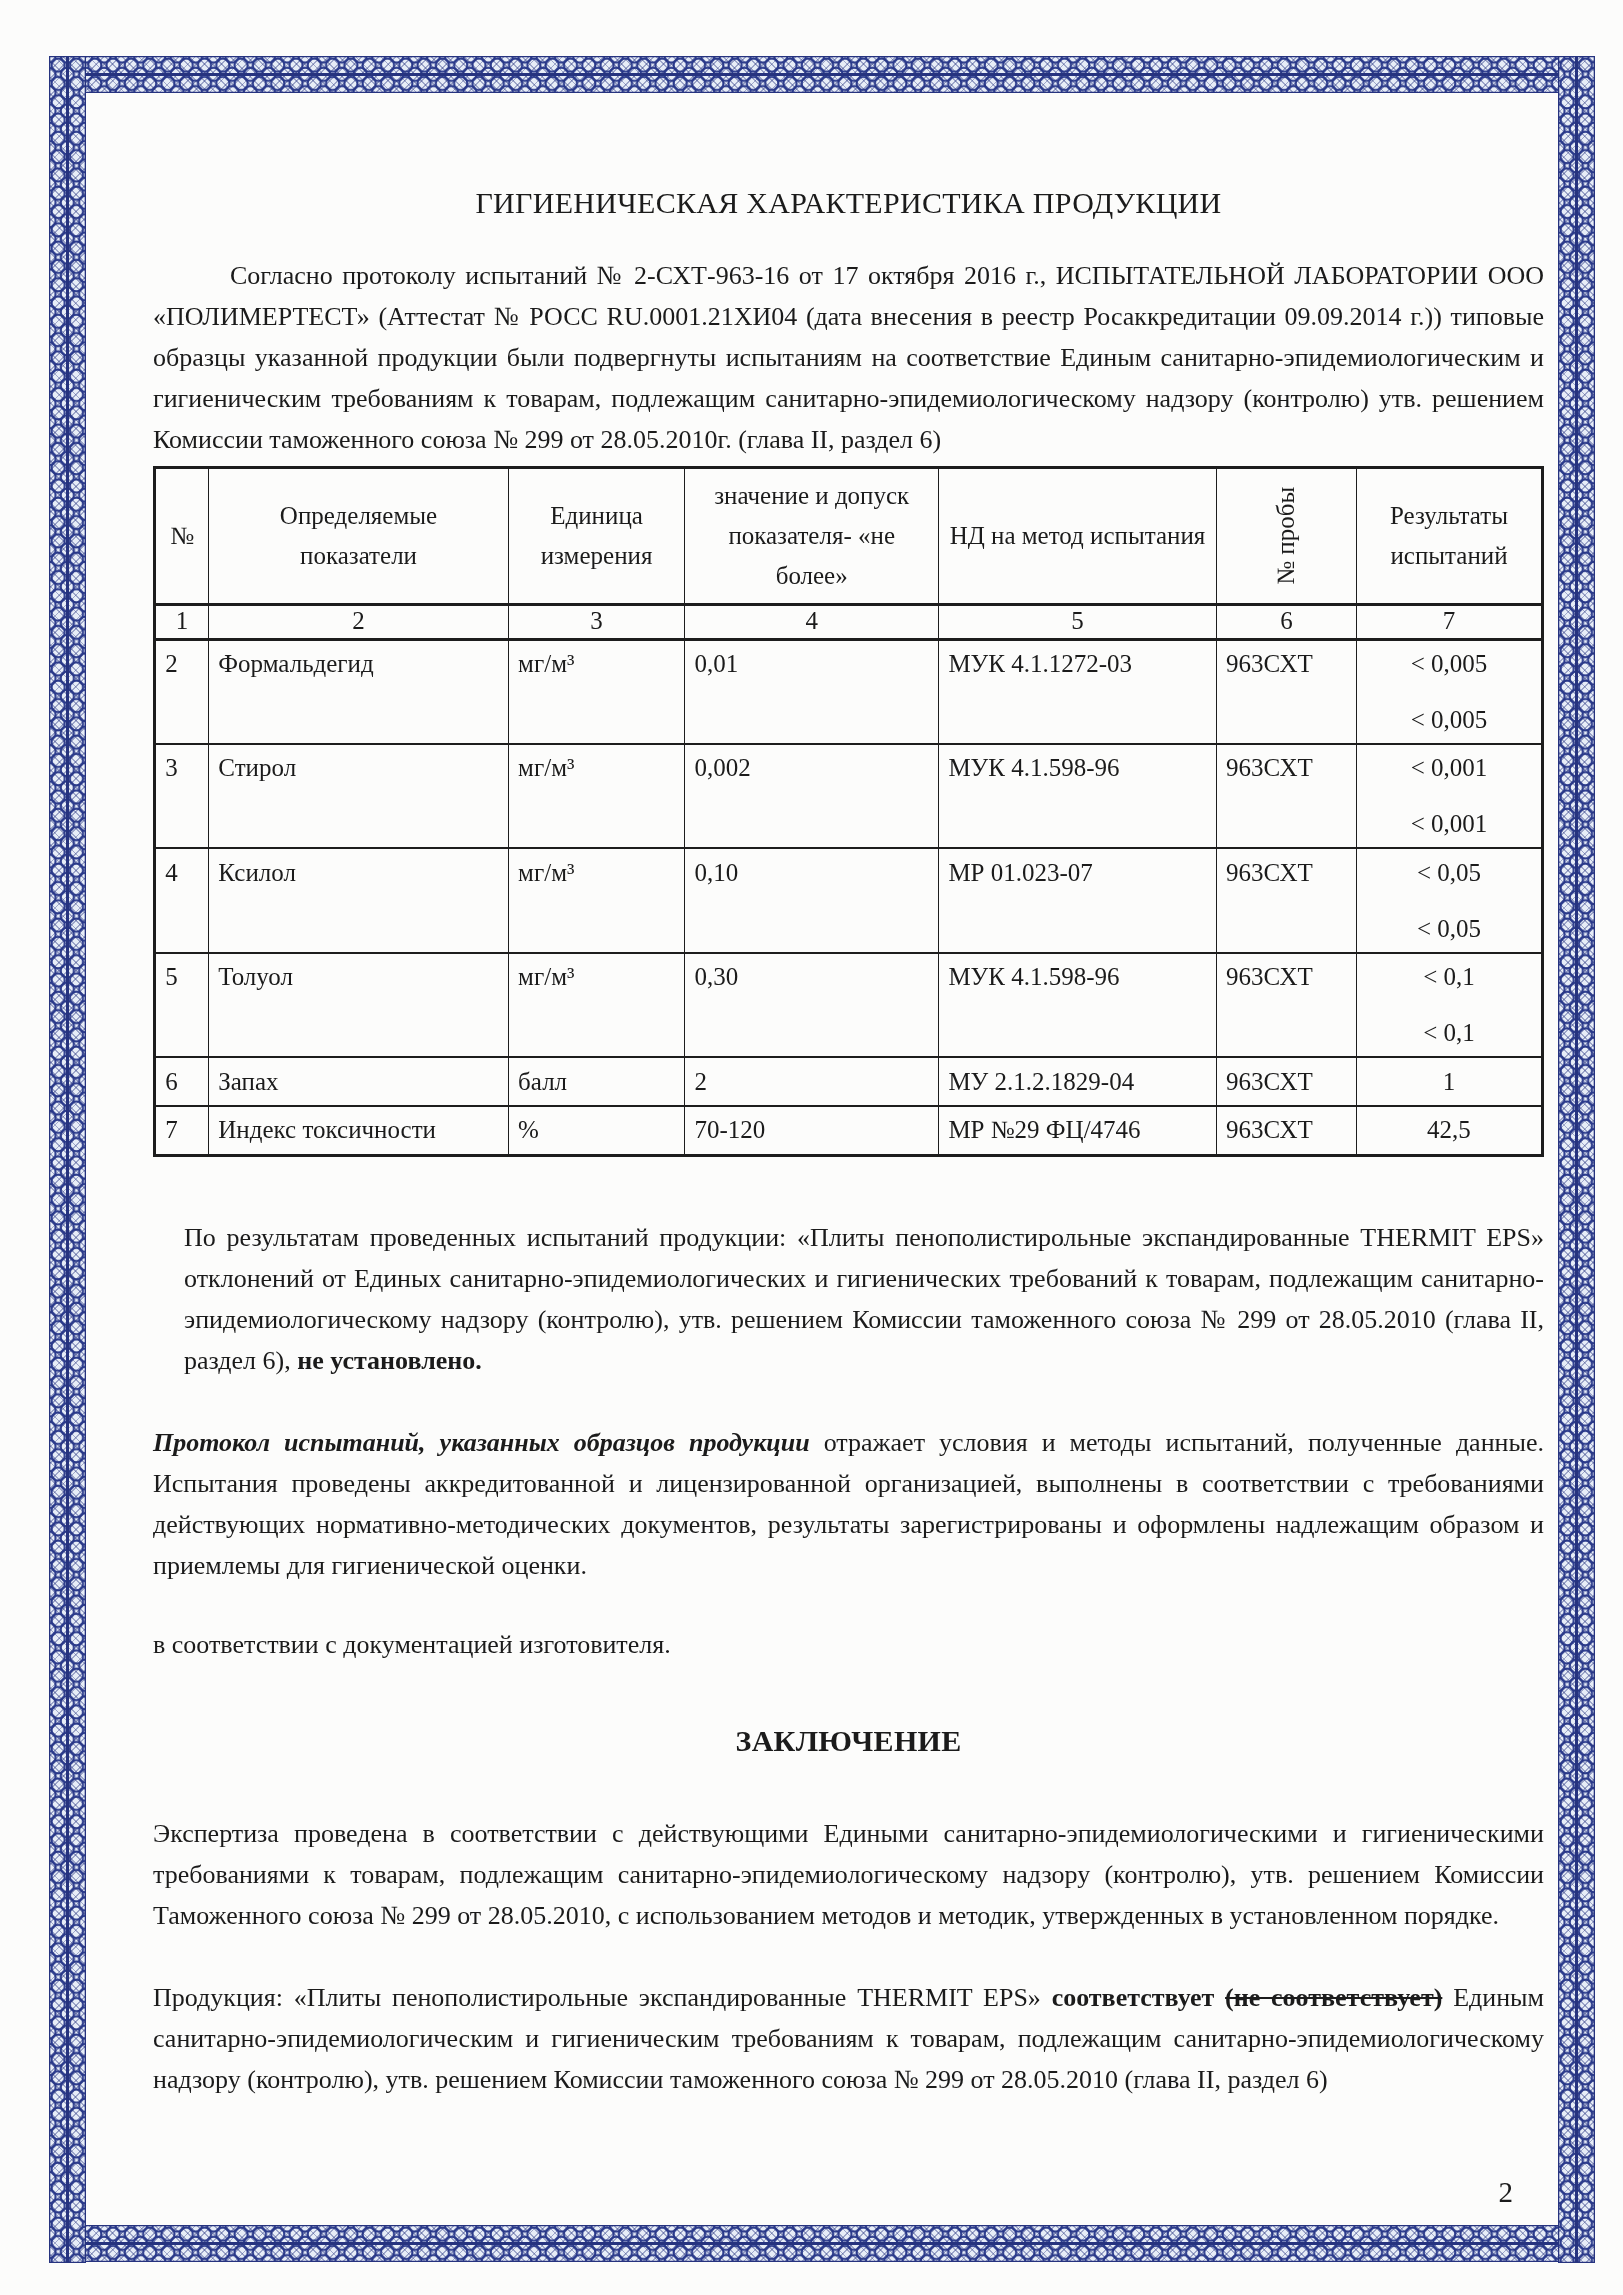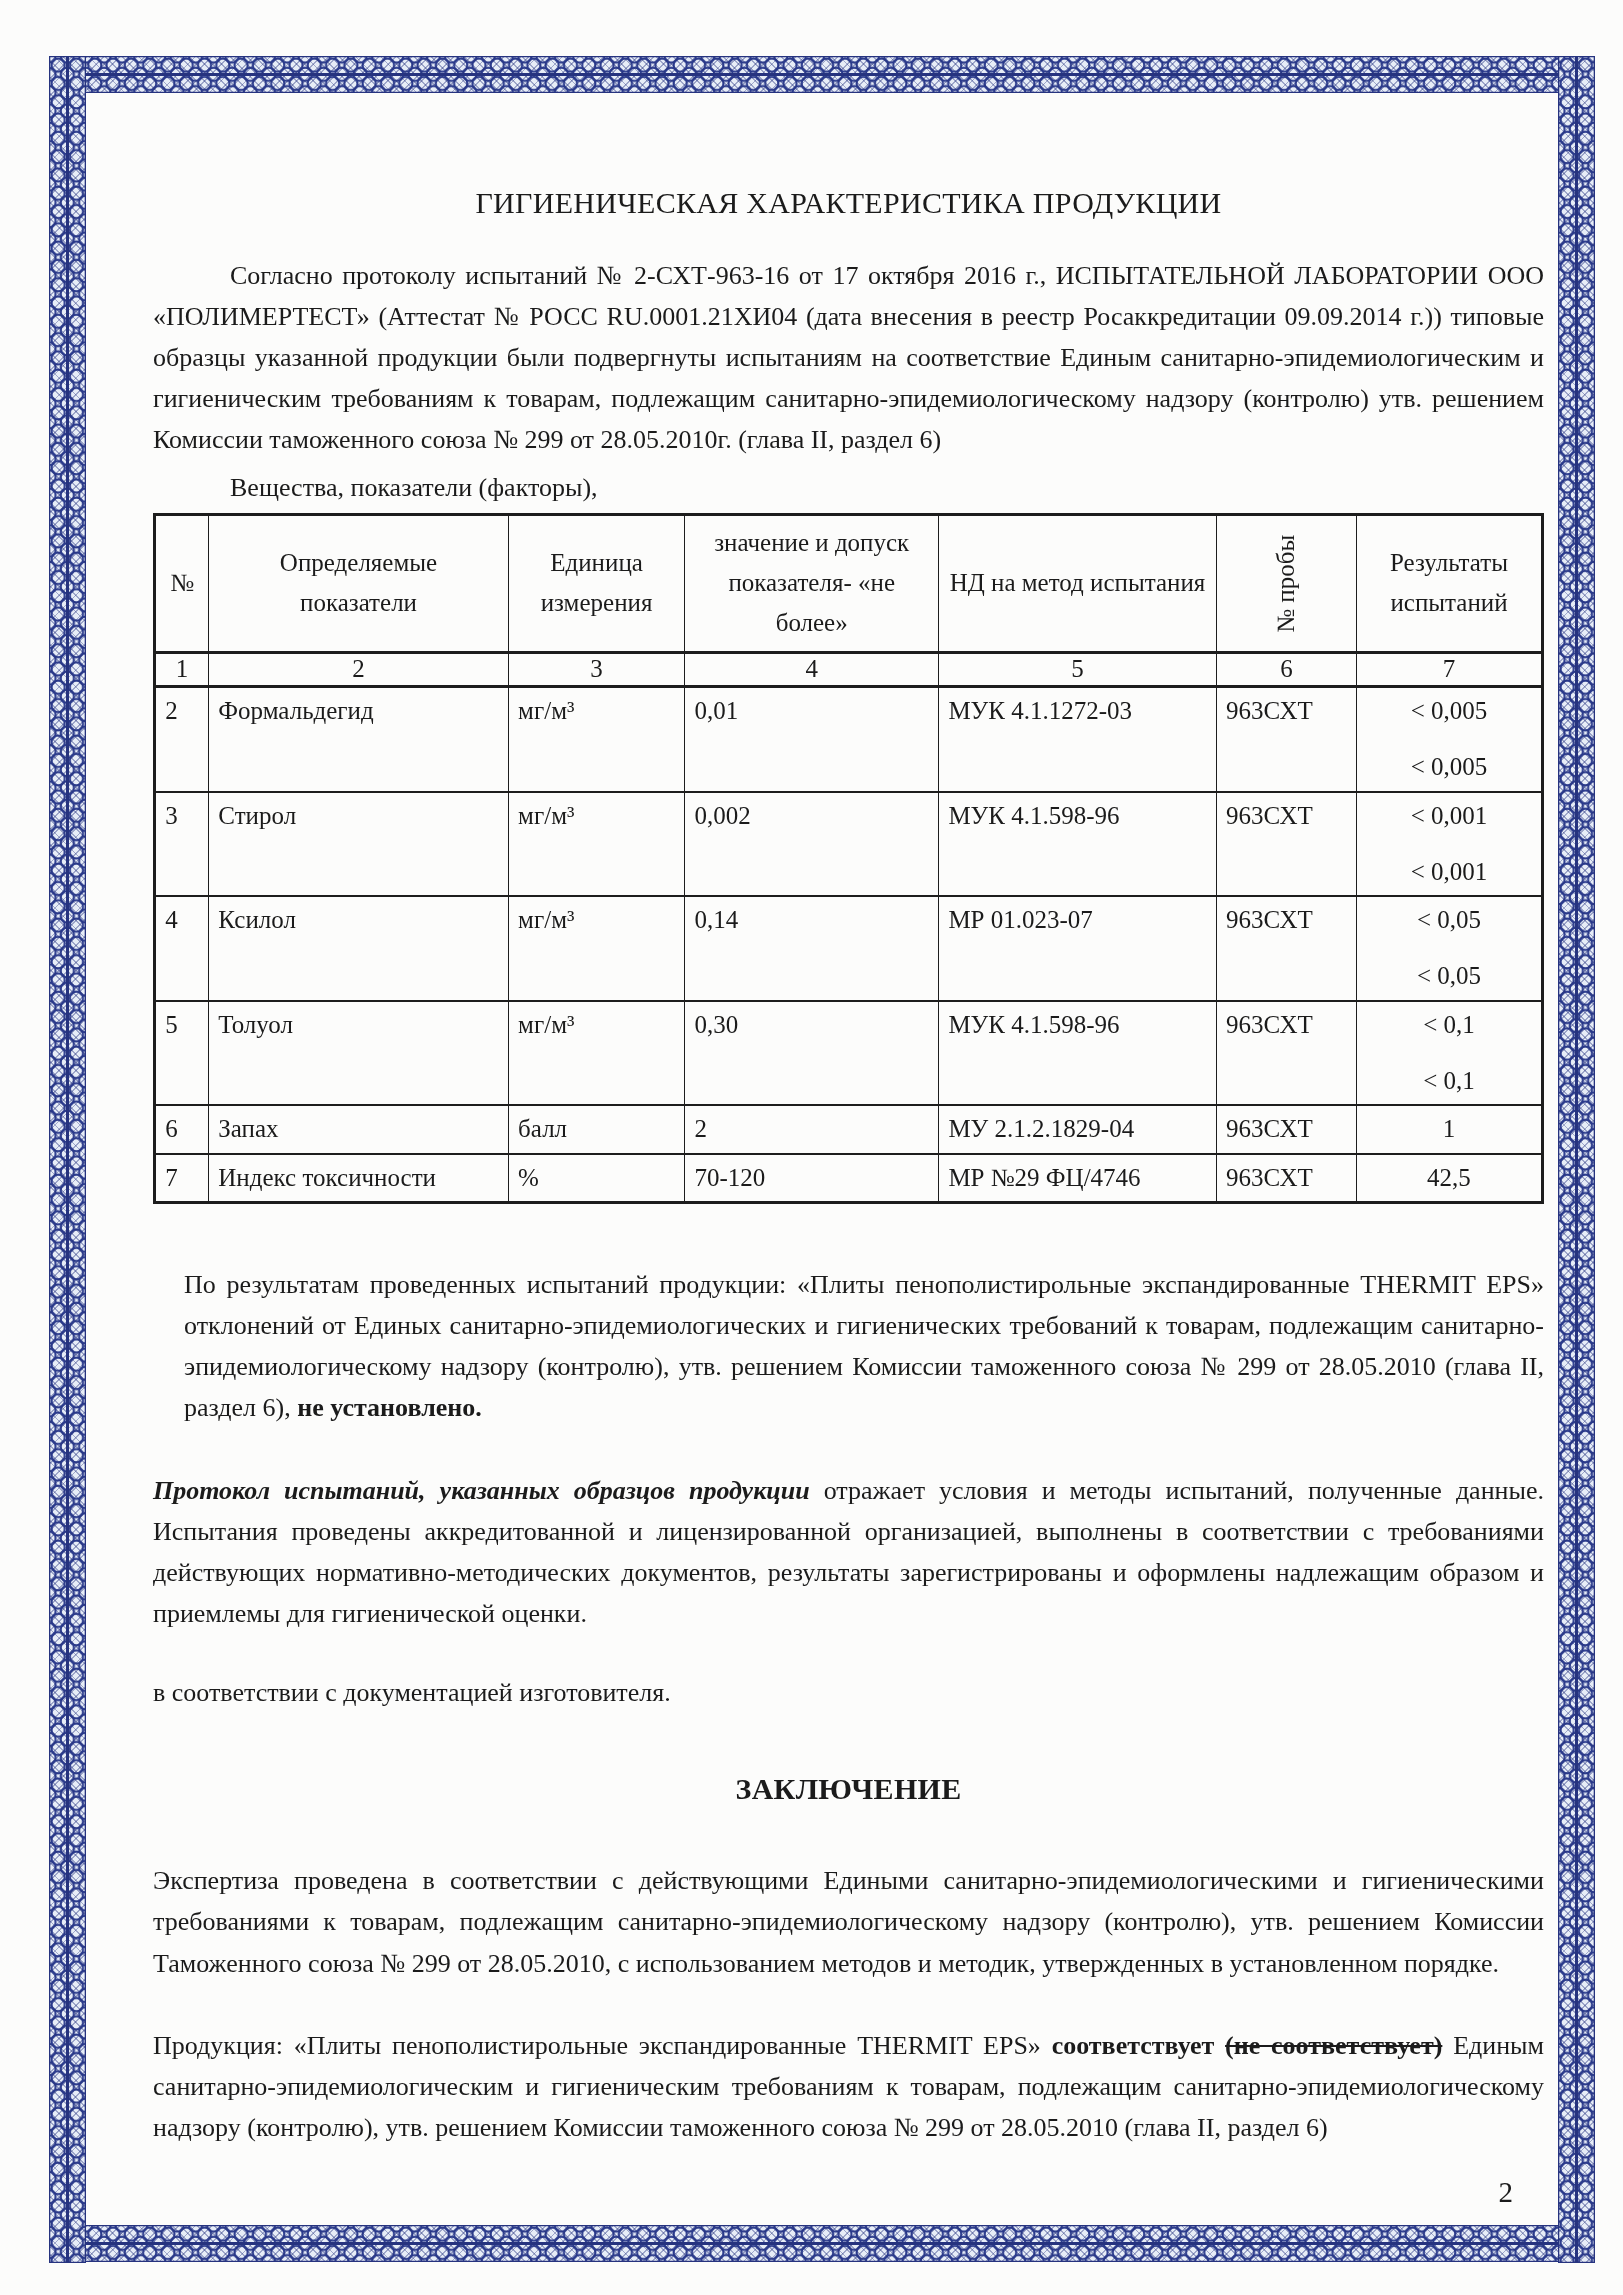--- a/index.html
+++ b/index.html
@@ -108,21 +108,20 @@
 <div class="band h bottom"></div>
 <div class="band v left"></div>
 <div class="band v right"></div>
 
 <div class="content">
 
   <h1 class="doc-title">ГИГИЕНИЧЕСКАЯ ХАРАКТЕРИСТИКА ПРОДУКЦИИ</h1>
 
   <p class="indent">Согласно протоколу испытаний № 2-СХТ-963-16 от 17 октября 2016 г., ИСПЫТАТЕЛЬНОЙ ЛАБОРАТОРИИ ООО «ПОЛИМЕРТЕСТ» (Аттестат № РОСС RU.0001.21ХИ04 (дата внесения в реестр Росаккредитации 09.09.2014 г.)) типовые образцы указанной продукции были подвергнуты испытаниям на соответствие Единым санитарно-эпидемиологическим и гигиеническим требованиям к товарам, подлежащим санитарно-эпидемиологическому надзору (контролю) утв. решением Комиссии таможенного союза № 299 от 28.05.2010г. (глава II, раздел 6)</p>
 
-  <p class="indent caption">Вещества, показатели (факторы),</p>
 
   <table class="subst">
     <colgroup>
       <col style="width:3.9%">
         <col style="width:21.6%">
         <col style="width:12.7%">
       <col style="width:18.3%">
         <col style="width:20.0%">
         <col style="width:10.1%">
       <col style="width:13.4%">
@@ -174,21 +173,21 @@
         <td>
           <div class="res-line">&lt; 0,001</div>
           <div class="res-line">&lt; 0,001</div>
         </td>
       </tr>
 
       <tr class="tall">
         <td>4</td>
         <td>Ксилол</td>
         <td class="c">мг/м³</td>
-        <td class="c">0,14</td>
+        <td class="c">0,10</td>
         <td class="c">МР 01.023-07</td>
         <td class="c">963СХТ</td>
         <td>
           <div class="res-line">&lt; 0,05</div>
           <div class="res-line">&lt; 0,05</div>
         </td>
       </tr>
 
       <tr class="tall">
         <td>5</td>

